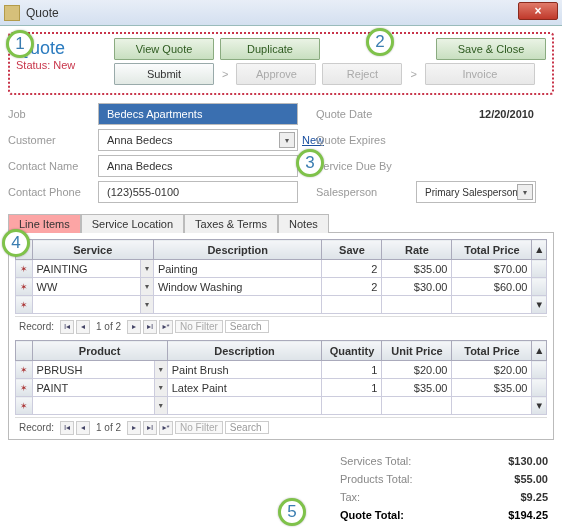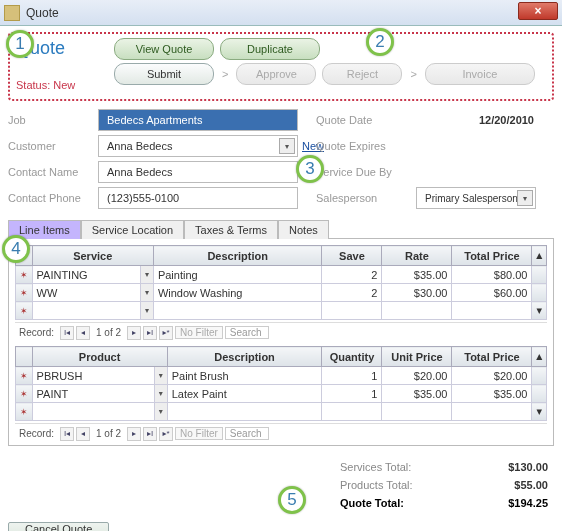--- a/index.html
+++ b/index.html
@@ -5,40 +5,40 @@
   * { box-sizing: border-box; font-family: "Segoe UI", Tahoma, sans-serif; }
   body { margin: 0; background: #fff; font-size: 11px; color: #333; width: 562px; }
   .titlebar { height: 26px; background: linear-gradient(#e8eef7,#d4e0f0); border-bottom: 1px solid #9bb; display: flex; align-items: center; padding: 0 4px; position: relative; }
   .titlebar .icon { width: 16px; height: 16px; background: #d6c07a; border: 1px solid #b39b4a; margin-right: 6px; font-size: 10px; display:flex;align-items:center;justify-content:center; }
   .titlebar .title { font-size: 12px; }
   .titlebar .close { position: absolute; right: 4px; top: 2px; width: 40px; height: 18px; background: linear-gradient(#e07a6a,#c0392b); color:#fff; border:1px solid #8a2a1e; border-radius: 2px; display:flex;align-items:center;justify-content:center;font-weight:bold;font-size:12px; }
   .content { padding: 6px 8px 0 8px; }
   .toprow { display:flex; align-items:flex-start; gap:8px; border:2px dotted #c8354a; border-radius:4px; padding:4px 6px 8px 6px; position:relative; }
   .quote-head { width:90px; }
   .quote-head .qword { color:#2b7bbf; font-size:18px; font-weight:500; }
-  .quote-head .status { color:#c8354a; font-size:11px; margin-top:20px; }
+  .quote-head .status { color:#c8354a; font-size:11px; margin-top:0; }
   .btnrow { display:flex; flex-direction:column; gap:3px; flex:1; }
   .btnrow .row { display:flex; gap:6px; align-items:center; }
-  .btn { height:22px; padding:0 10px; font-size:11px; border:1px solid #9aa; border-radius:10px; background:linear-gradient(#fbfcfd,#e2e9e4); display:flex;align-items:center;justify-content:center; min-width:80px; }
+  .btn { height:22px; padding:0 10px; font-size:11px; border:1px solid #9aa; border-radius:1px; background:linear-gradient(#fbfcfd,#e2e9e4); display:flex;align-items:center;justify-content:center; min-width:80px; }
   .btn.green { background:linear-gradient(#eaf3e5,#c8dfc0); border-color:#8aab80; color:#2d5a1f; min-width:100px;}
   .btn.disabled { color:#aaa; background:linear-gradient(#f5f5f5,#e8e8e8); border-color:#ccc; }
   .arrow { color:#aaa; font-size:11px; padding:0 2px; }
   .marker { position:absolute; width:28px; height:28px; border:3px solid #7fc24a; border-radius:50%; background:#fff; color:#3a7db0; font-size:17px; font-weight:500; display:flex;align-items:center;justify-content:center; box-shadow:0 0 2px rgba(0,0,0,.3); z-index:5;}
   .fields { margin-top:8px; position:relative; }
   .fieldgrid { display:grid; grid-template-columns: 90px 200px 18px 100px 120px; row-gap:4px; align-items:center; }
   .flabel { color:#999; font-size:11px; }
   .finput { height:22px; border:1px solid #bbb; background:#fff; padding:0 8px; font-size:11px; display:flex;align-items:center;text-align:center; }
   .finput.sel { background:#3a6fb0; color:#fff; }
   .finput.drop { position:relative; }
   .finput.drop::after { content:"▾"; position:absolute; right:2px; top:2px; width:14px; height:14px; border:1px solid #aaa; background:#eee; display:flex;align-items:center;justify-content:center; font-size:8px; color:#555;}
   .newlink { color:#1a4fa0; text-decoration:underline; font-size:11px; padding-left:4px;}
   .rightval { text-align:right; font-size:11px; padding-right:2px;font-weight:bold; }
   .tabs { margin-top:10px; display:flex; border-bottom:1px solid #bbb; position:relative;}
   .tab { padding:3px 10px; border:1px solid #bbb; border-bottom:none; background:#f0f0f0; font-size:11px; margin-right:0px; position:relative; top:1px;}
-  .tab.active { background:#c4b5fd; }
+  .tab.active { background:#fca5a5; }
   .gridwrap { border:1px solid #bbb; border-top:none; padding:6px 6px 4px 6px; background:#fff; position:relative;}
   table.datagrid { width:100%; border-collapse:collapse; font-size:11px; }
   table.datagrid th { background:linear-gradient(#f4f6f8,#dde3e8); border:1px solid #aab; padding:3px 4px; font-weight:bold; color:#333; }
   table.datagrid td { border:1px solid #ccd; padding:2px 4px; height:18px; background:#fff; }
   .rowsel { width:14px; background:linear-gradient(#f4f6f8,#dde3e8)!important; text-align:center; color:#a33; font-size:9px;}
   .ddcell { width:12px; text-align:center; color:#555; font-size:8px; background:#eee!important;}
   .num { text-align:right; }
   .recordnav { margin-top:2px; height:18px; display:flex; align-items:center; gap:2px; font-size:10px; color:#555; border-top:1px solid #ddd; padding-top:2px;}
   .recordnav .nb { width:14px; height:14px; border:1px solid #ccc; background:#f4f4f4; display:flex;align-items:center;justify-content:center; font-size:8px; color:#446;}
   .recordnav .txt { padding:0 4px; }
@@ -69,20 +69,21 @@
     <div class="marker" style="right:158px; top:-6px;">2</div>
     <div class="quote-head">
       <div class="qword">Quote</div>
       <div class="status">Status: New</div>
     </div>
     <div class="btnrow">
       <div class="row">
         <div class="btn green">View Quote</div>
         <div class="btn green">Duplicate</div>
         <div style="flex:1"></div>
+        <div class="btn green" style="min-width:110px">Save &amp; Close</div>
       </div>
       <div class="row">
         <div class="btn" style="min-width:100px">Submit</div>
         <span class="arrow">&gt;</span>
         <div class="btn disabled">Approve</div>
         <div class="btn disabled">Reject</div>
         <span class="arrow">&gt;</span>
         <div class="btn disabled" style="min-width:110px">Invoice</div>
       </div>
     </div>
@@ -138,21 +139,21 @@
         <th style="width:80px">Total Price</th>
         <th class="scrollcol">▴</th>
       </tr>
       <tr>
         <td class="rowsel">✶</td>
         <td>PAINTING</td>
             <td class="ddcell">▾</td>
         <td>Painting</td>
         <td class="num">2</td>
         <td class="num">$35.00</td>
-        <td class="num">$80.00</td>
+        <td class="num">$70.00</td>
         <td class="scrollcol"></td>
       </tr>
       <tr>
         <td class="rowsel">✶</td>
         <td>WW</td>
             <td class="ddcell">▾</td>
         <td>Window Washing</td>
         <td class="num">2</td>
         <td class="num">$30.00</td>
         <td class="num">$60.00</td>
@@ -244,20 +245,24 @@
     <div class="marker" style="left:270px; bottom:-2px;">5</div>
     <div class="totalsbox">
       <div class="trow">
           <span class="tl">Services Total:</span>
           <b>$130.00</b>
         </div>
       <div class="trow">
           <span class="tl">Products Total:</span>
           <b>$55.00</b>
         </div>
+      <div class="trow">
+          <span class="tl">Tax:</span>
+          <b>$9.25</b>
+        </div>
       <div class="trow bold">
           <span>Quote Total:</span>
           <span>$194.25</span>
         </div>
     </div>
   </div>
 
   <div class="bottomrow">
     <div class="cancelbtn">Cancel Quote</div>
     <div style="flex:1"></div>

